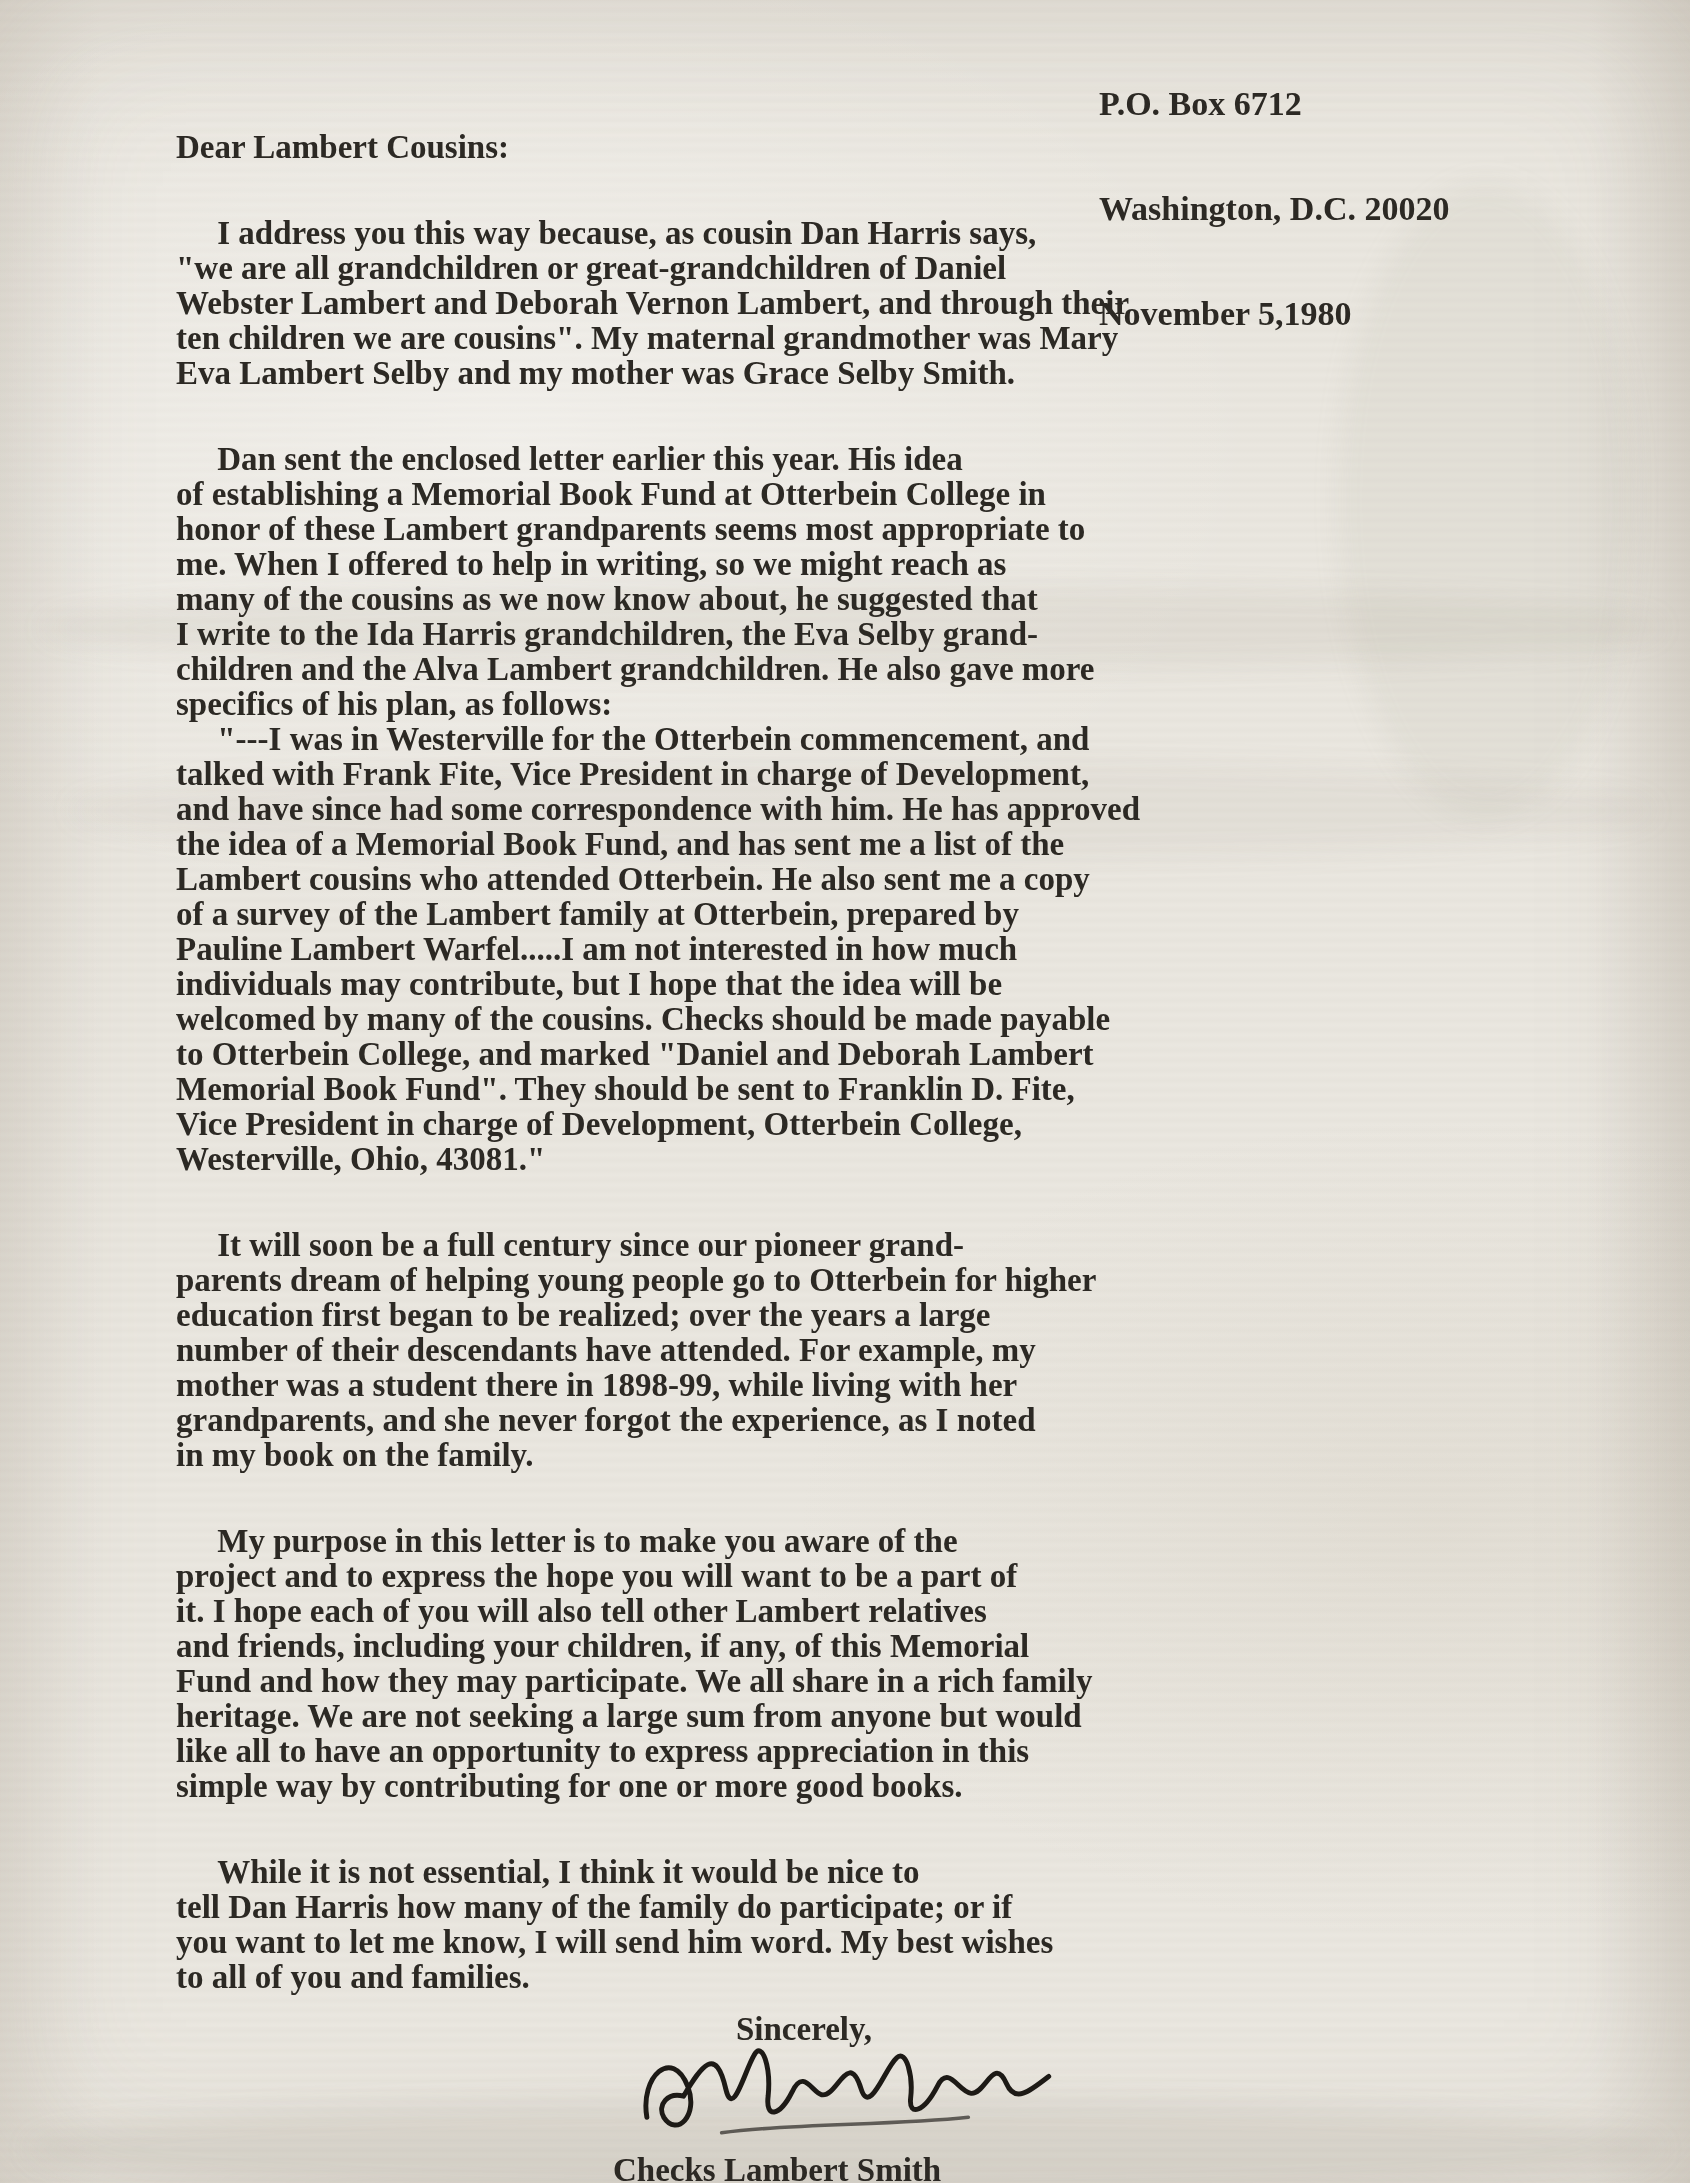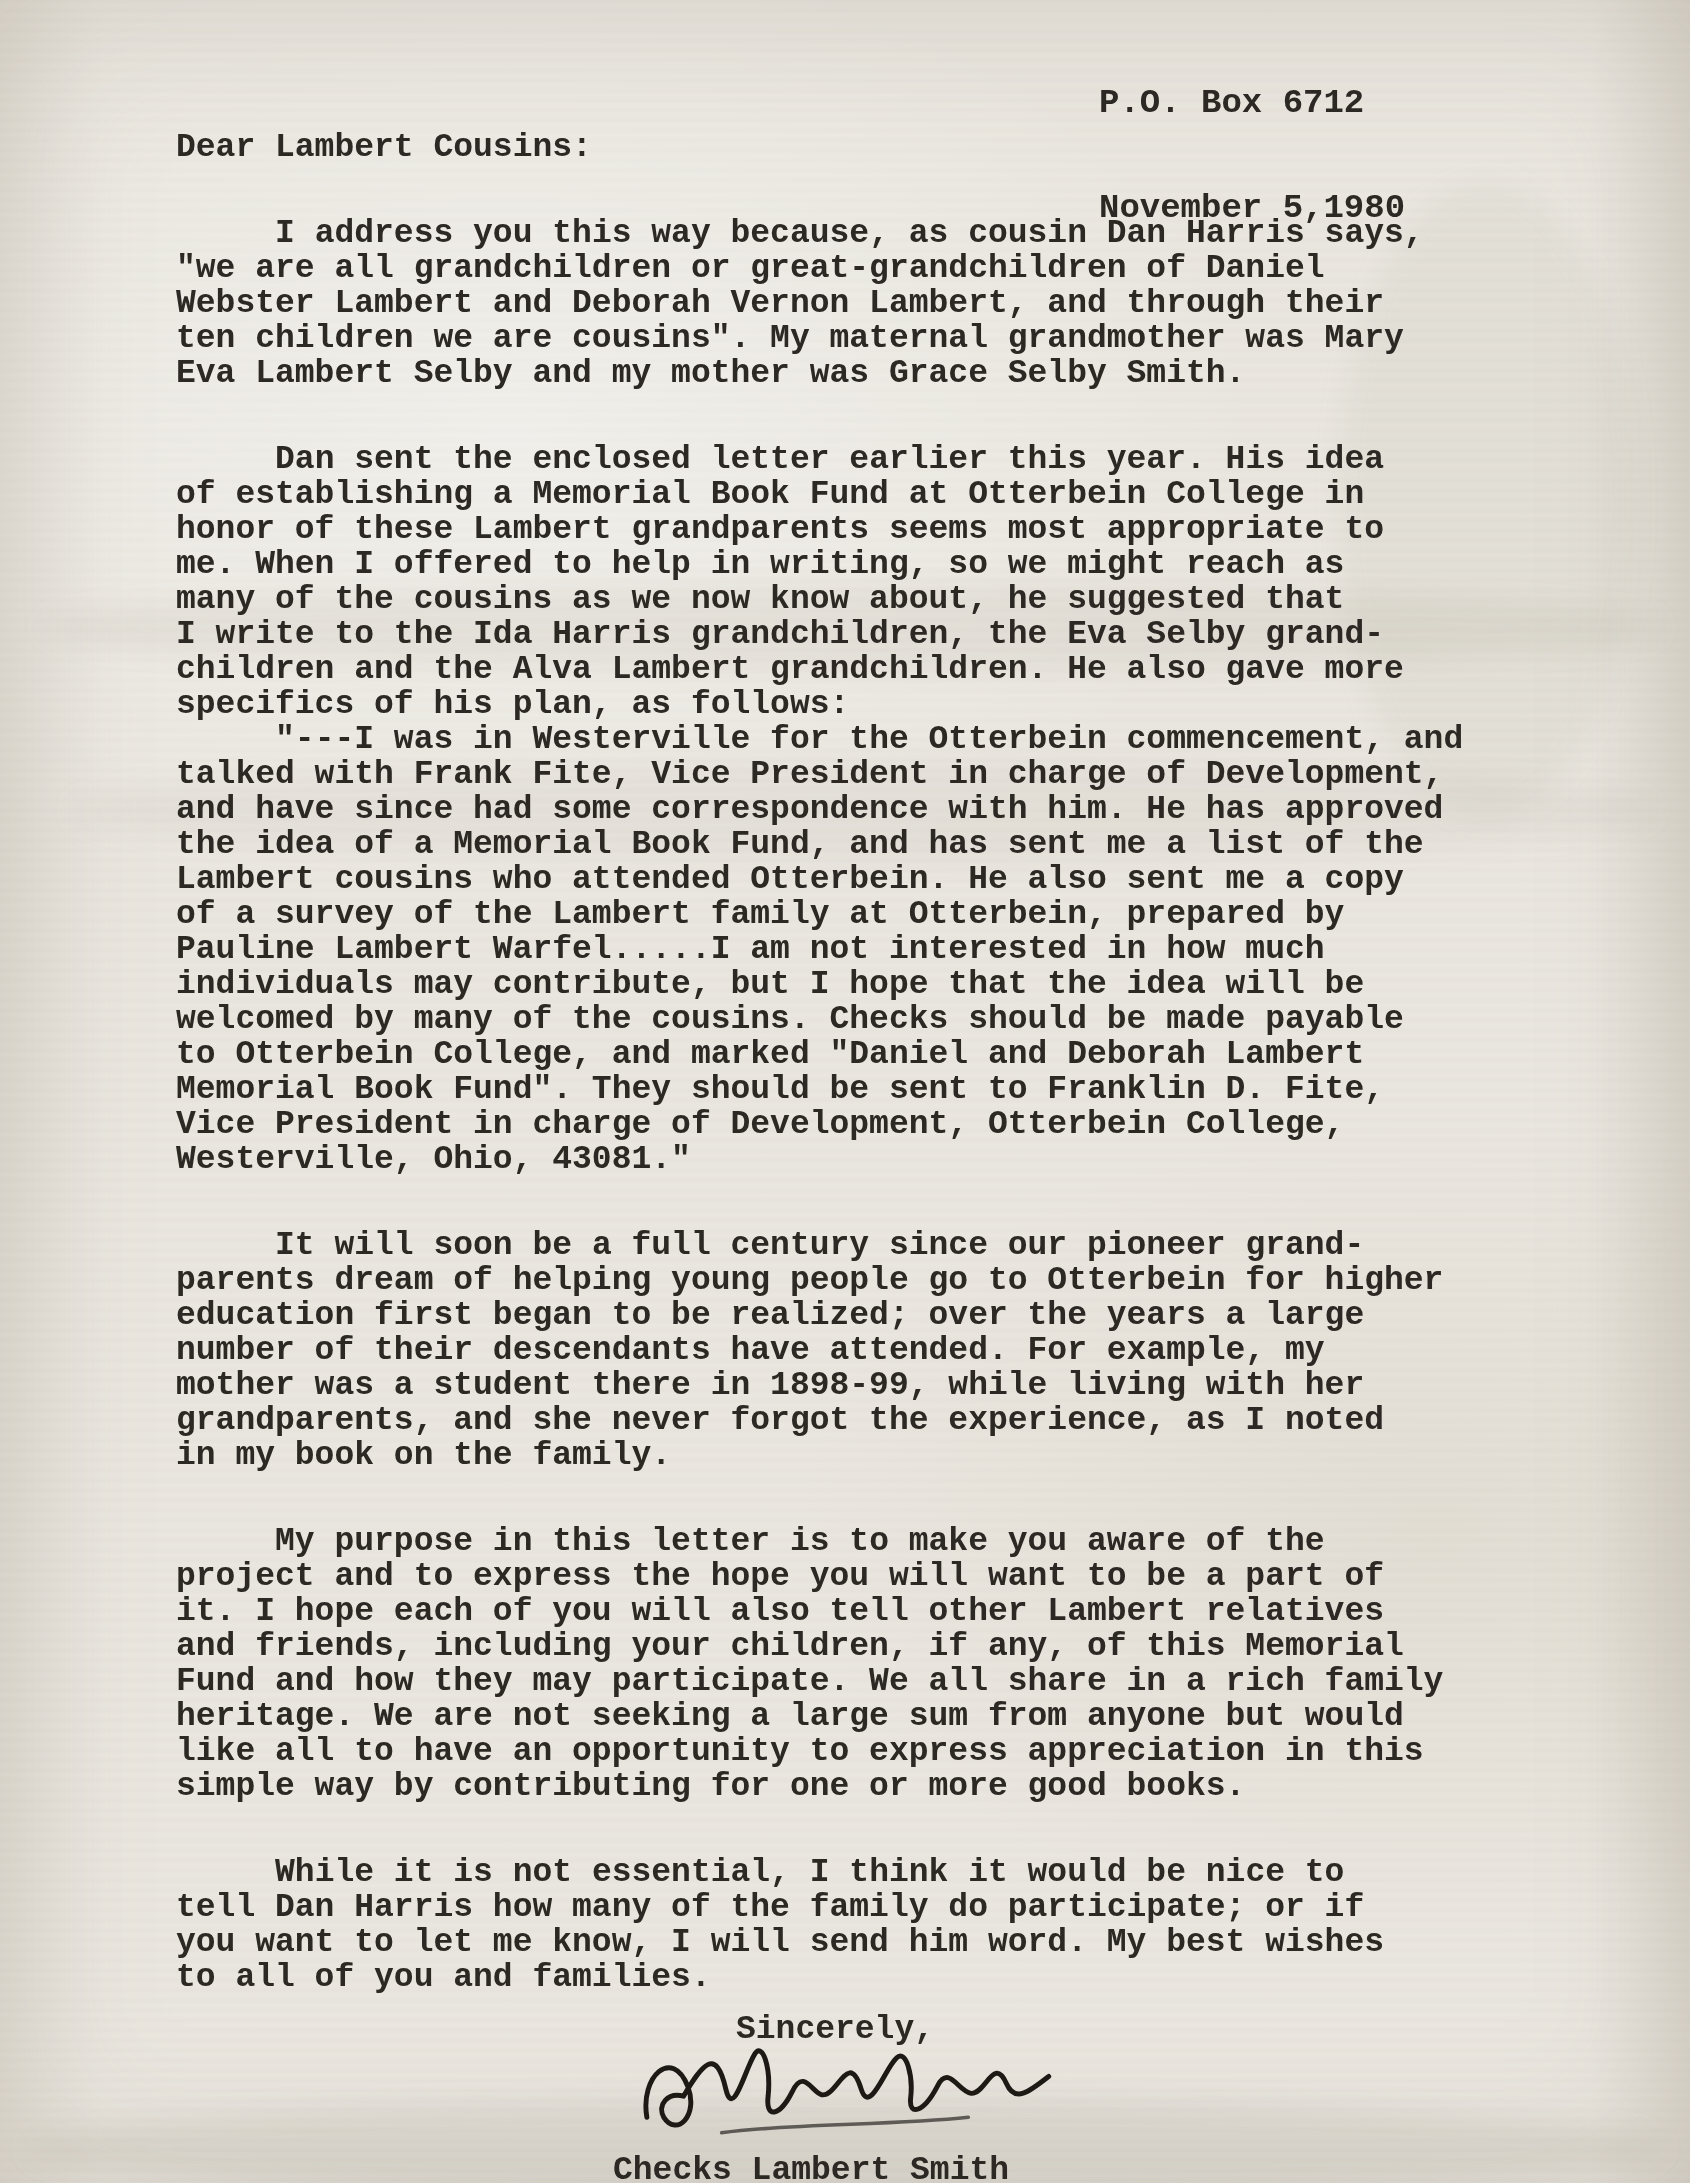--- a/index.html
+++ b/index.html
@@ -12,21 +12,21 @@
     width: 1690px;
     height: 2183px;
     background-color: #eae7e0;
     background-image:
       radial-gradient(ellipse 1268px 845px at 30% 20%, rgba(255,255,255,0.35), rgba(255,255,255,0) 60%),
       radial-gradient(ellipse 986px 634px at 85% 70%, rgba(190,180,160,0.18), rgba(190,180,160,0) 65%),
       repeating-linear-gradient(180deg, rgba(160,150,135,0.05) 0px, rgba(160,150,135,0) 5px, rgba(160,150,135,0.04) 10px),
       linear-gradient(90deg, rgba(170,160,145,0.10), rgba(170,160,145,0) 6%, rgba(170,160,145,0) 94%, rgba(150,140,125,0.14));
     box-shadow: inset 0 0 155px rgba(130,118,98,0.22);
     overflow: hidden;
-    font-family: Liberation Mono, monospace;
+    font-family: Liberation Serif, serif;
     font-weight: 700;
     color: #2e2b26;
   }
   .ink {
     filter: blur(0.2px) contrast(1.02);
   }
   .sender {
     position: absolute;
     left: 1099px;
     top: 15.5px;
@@ -88,20 +88,21 @@
 
 <div class="paper">
 
   <div class="smudge smudge-a"></div>
   <div class="smudge smudge-b"></div>
   <div class="smudge smudge-c"></div>
   <div class="smudge smudge-d"></div>
 
   <div class="sender ink">
     <div>P.O. Box 6712</div>
+    <div>Washington, D.C. 20020</div>
     <div>November 5,1980</div>
   </div>
 
   <div class="content ink">
     <div class="salutation">Dear Lambert Cousins:</div>
 
     <div class="para">     I address you this way because, as cousin Dan Harris says,
 "we are all grandchildren or great-grandchildren of Daniel
 Webster Lambert and Deborah Vernon Lambert, and through their
 ten children we are cousins". My maternal grandmother was Mary

